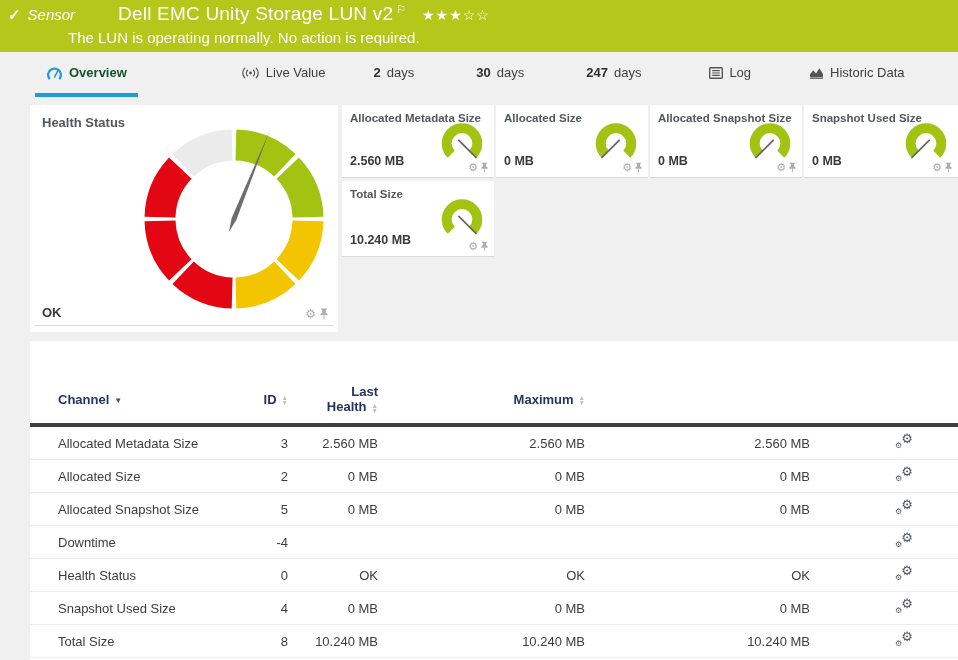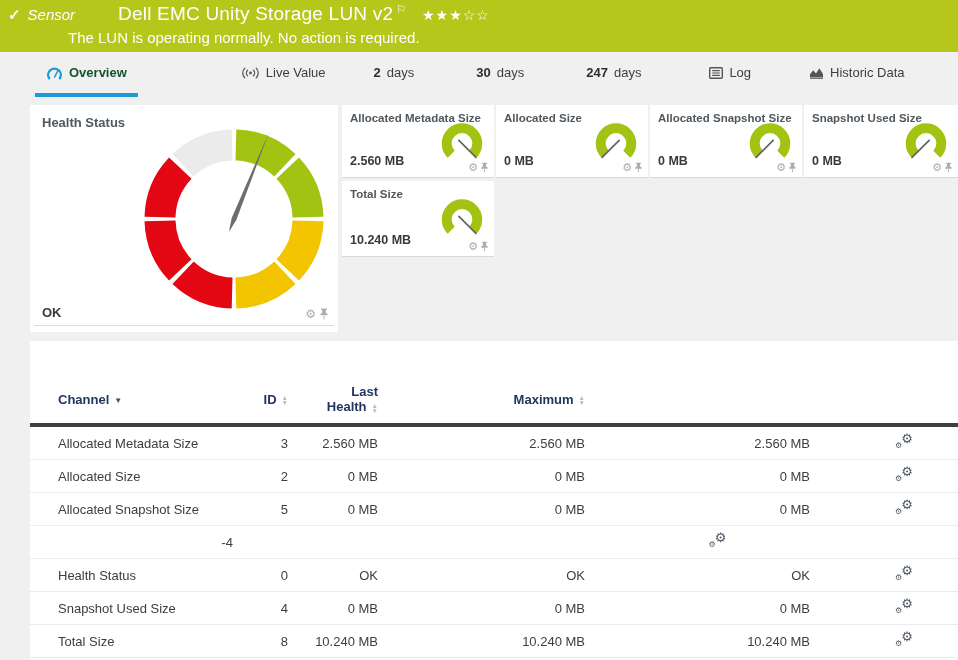--- a/index.html
+++ b/index.html
@@ -270,20 +270,21 @@
     </div>
     <div class="trow">
       <div>Allocated Snapshot Size</div>
       <div class="c-right">5</div>
       <div class="c-right">0 MB</div>
       <div class="c-right">0 MB</div>
       <div class="c-right">0 MB</div>
       <div class="c-icon"><span class="gears"><span class="g1">⚙</span><span class="g2">⚙</span></span></div>
     </div>
     <div class="trow">
+      <div>Downtime</div>
       <div class="c-right">-4</div>
       <div class="c-right"></div>
       <div class="c-right"></div>
       <div class="c-right"></div>
       <div class="c-icon"><span class="gears"><span class="g1">⚙</span><span class="g2">⚙</span></span></div>
     </div>
     <div class="trow">
       <div>Health Status</div>
       <div class="c-right">0</div>
       <div class="c-right">OK</div>

